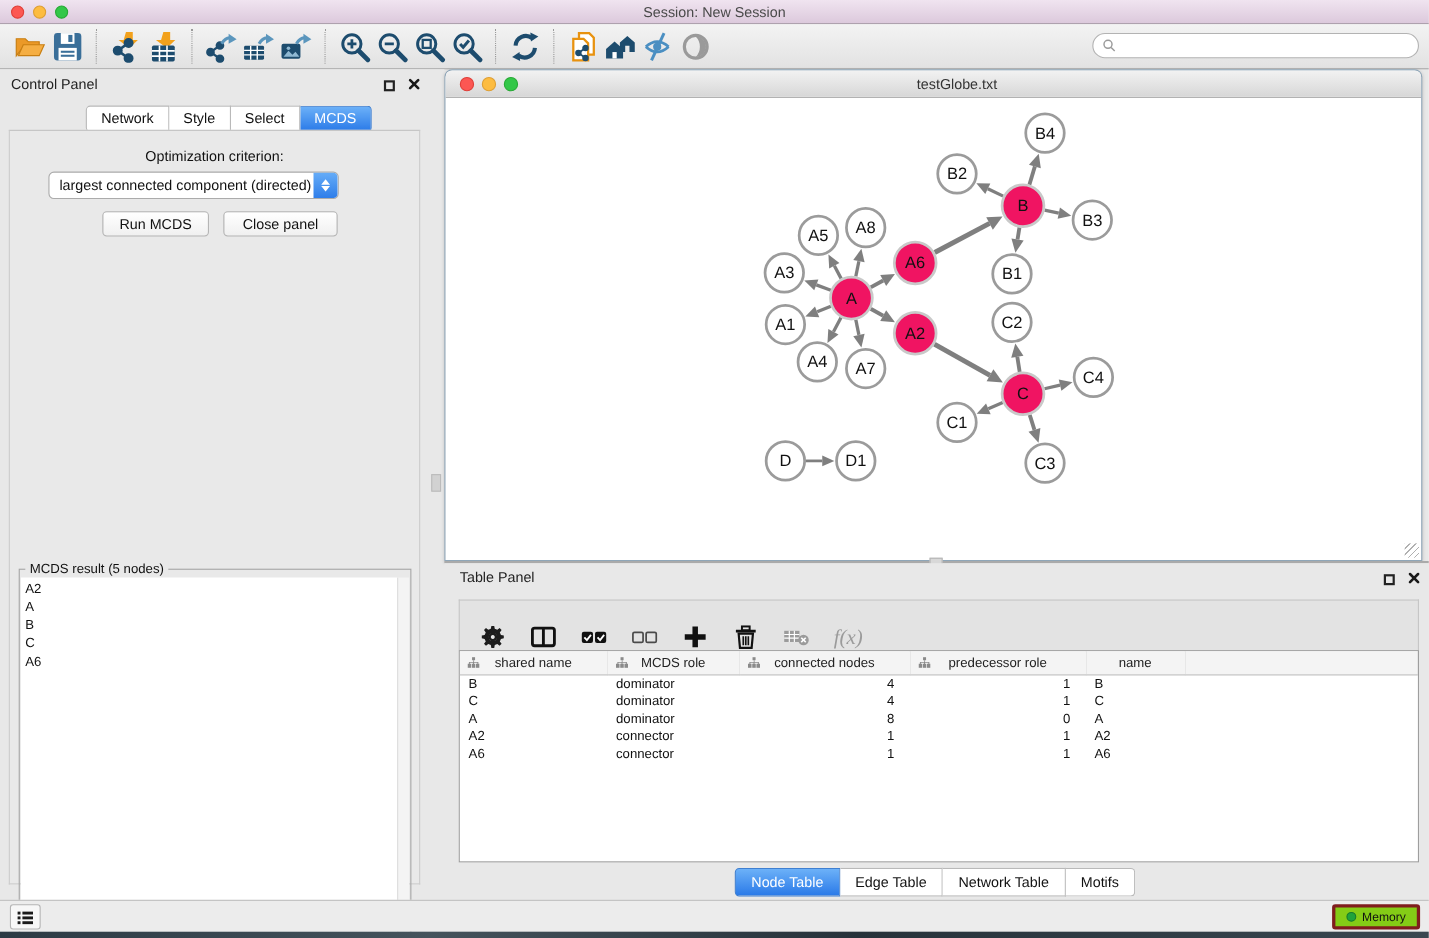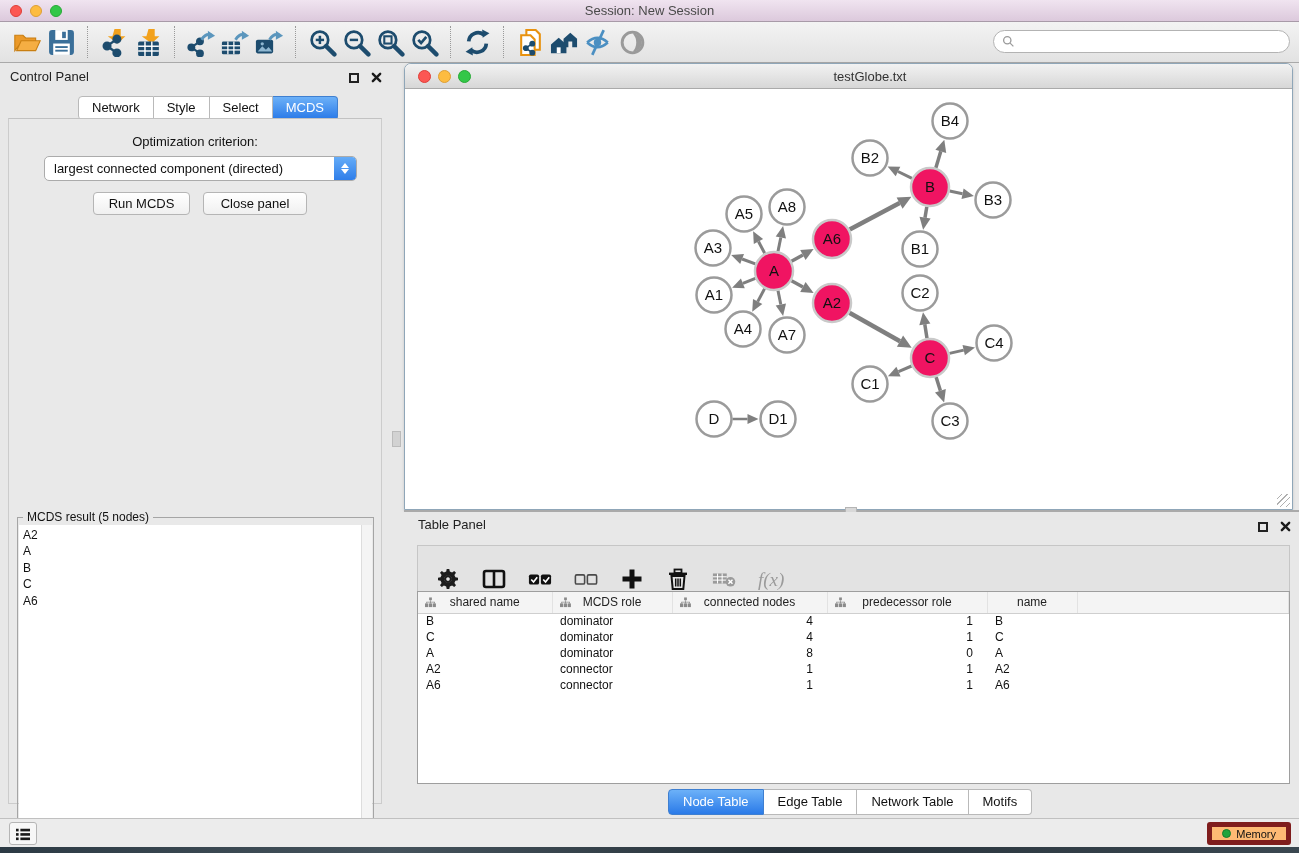--- a/index.html
+++ b/index.html
@@ -41,21 +41,21 @@
   .tabstrip { display:flex; }
   #cp-tabs { position:absolute; left:78px; top:33px; }
   .tab { font-size:13px; color:#111; background:#fff; border:1px solid #b9b9b9; border-left:none;
     padding:3px 13px 4px 13px; }
   .tab:first-child { border-left:1px solid #b9b9b9; border-radius:4px 0 0 4px; }
   .tab:last-child { border-radius:0 4px 4px 0; }
   .tab.active { background:linear-gradient(#6cb1f8,#2a7ae8); color:#fff; border-color:#3f7fd0; }
   #cp-body { position:absolute; left:8px; top:55px; width:374px; height:686px;
     background:#e9e9e9; border:1px solid #cccccc; border-top:1px solid #c2c2c2; }
   #opt-label { position:absolute; left:0; top:15px; width:100%; text-align:center; font-size:13px; color:#111; }
-  #criterion { position:absolute; left:35px; top:37px; width:313px; height:25px; background:#fff;
+  #criterion { position:absolute; left:35px; top:37px; width:264px; height:25px; background:#fff;
     border:1px solid #ababab; border-radius:5px; display:flex; align-items:center; overflow:hidden; }
   #criterion .val { flex:1; font-size:13px; color:#111; padding-left:9px; }
   #criterion .stepper { width:22px; height:25px; background:linear-gradient(#67aef8,#2d7ce9);
     border-radius:0 4px 4px 0; display:flex; flex-direction:column; align-items:center; justify-content:center; gap:1px; }
   .chev { width:0; height:0; border-left:4px solid transparent; border-right:4px solid transparent; }
   .chev.up { border-bottom:5px solid #fff; }
   .chev.down { border-top:5px solid #fff; }
   .cp-button { position:absolute; top:73px; height:23px; background:linear-gradient(#ffffff,#f0f0f0);
     border:1px solid #b5b5b5; border-radius:4px; font-size:13px; color:#111;
     display:flex; align-items:center; justify-content:center; font-family:"Liberation Sans",sans-serif; }
@@ -103,22 +103,22 @@
   #tp-table th .hicon { position:absolute; left:7px; top:5px; }
   #tp-table td { font-size:12px; color:#111; height:16px; padding:0 8px; white-space:nowrap; overflow:hidden; }
   #tp-table td.num { text-align:right; padding-right:14px; }
   #tp-tabs { position:absolute; left:264px; top:277px; }
   #tp-tabs .tab { padding:4px 14px 5px 14px; }
 
   
   #statusbar { left:0; top:818px; width:1299px; height:29px; background:#ececec; border-top:1px solid #c0c0c0; }
   #list-btn { position:absolute; left:9px; top:3px; width:28px; height:23px; background:#f7f7f7;
     border:1px solid #b5b5b5; border-radius:3px; display:flex; align-items:center; justify-content:center; }
-  #memory-btn { position:absolute; right:8px; top:3px; height:23px; background:#fdba74;
-    border:5px solid #7f1d1d; border-radius:3px; display:flex; align-items:center; gap:5px; padding:0 10px; }
+  #memory-btn { position:absolute; right:8px; top:3px; height:23px; background:#84cc16;
+    border:3px solid #7f1d1d; border-radius:3px; display:flex; align-items:center; gap:5px; padding:0 10px; }
   #memory-btn .dot { width:9px; height:9px; border-radius:50%; background:#1fa33c; border:1px solid #157a2c; }
   #memory-btn .lbl { font-size:11px; color:#111; }
   #wallpaper { left:0; top:847px; width:1299px; height:6px;
     background:linear-gradient(90deg,#2c3a44,#45535c 30%,#27323a 60%,#3a4750); }
 </style>
 </head>
 <body>
 
 <div class="app">
 

